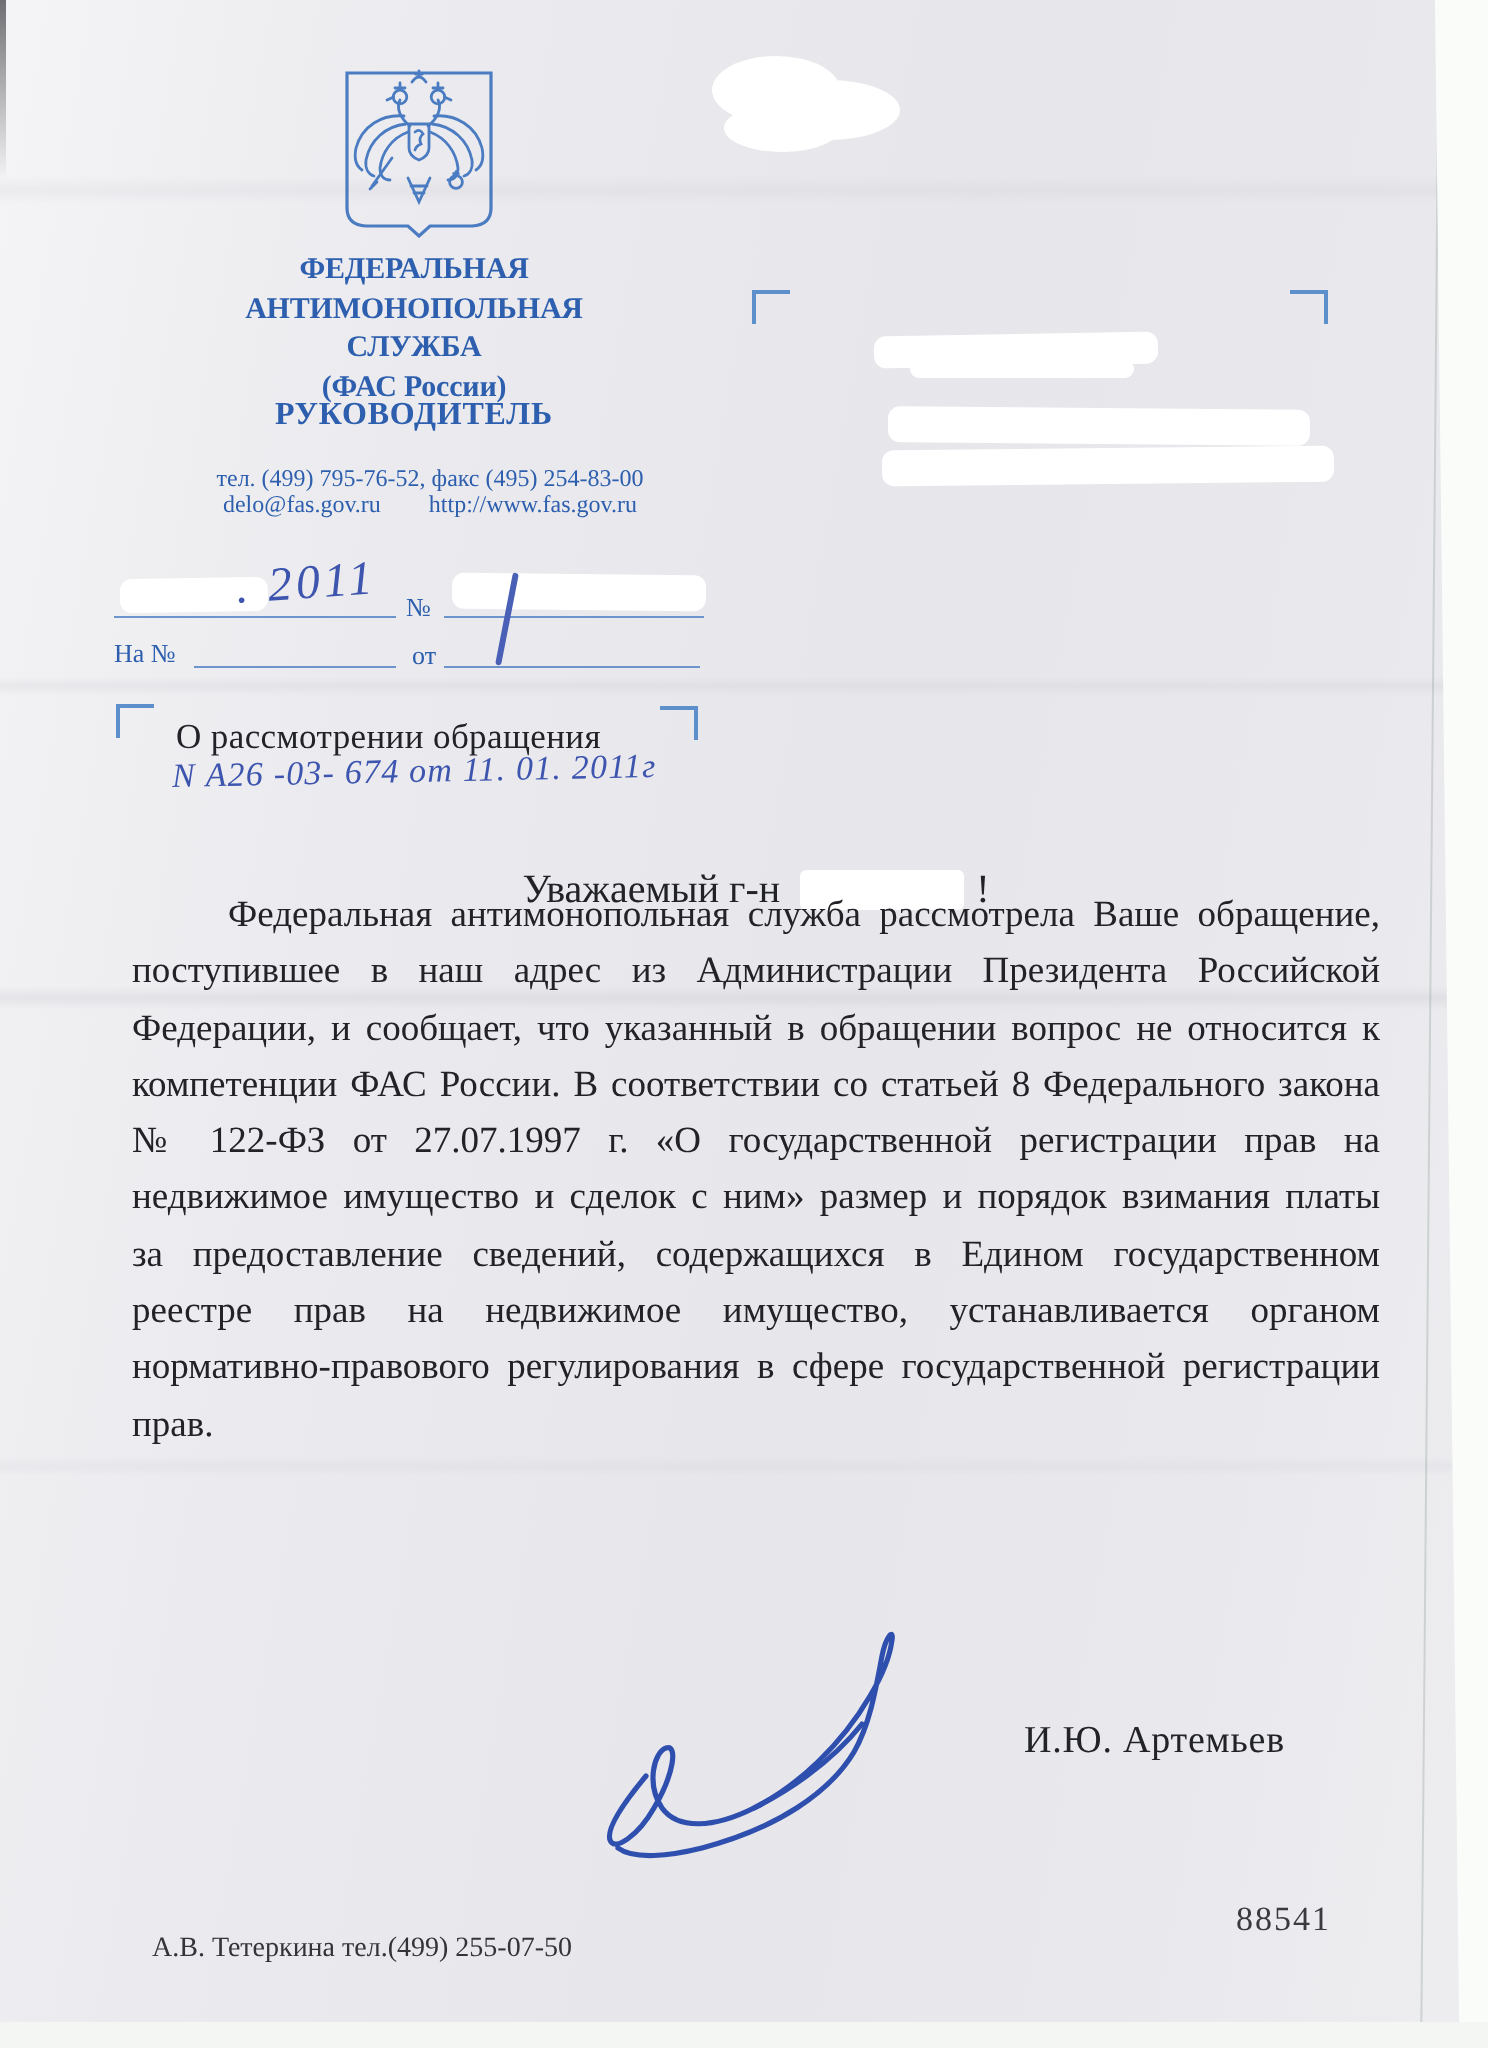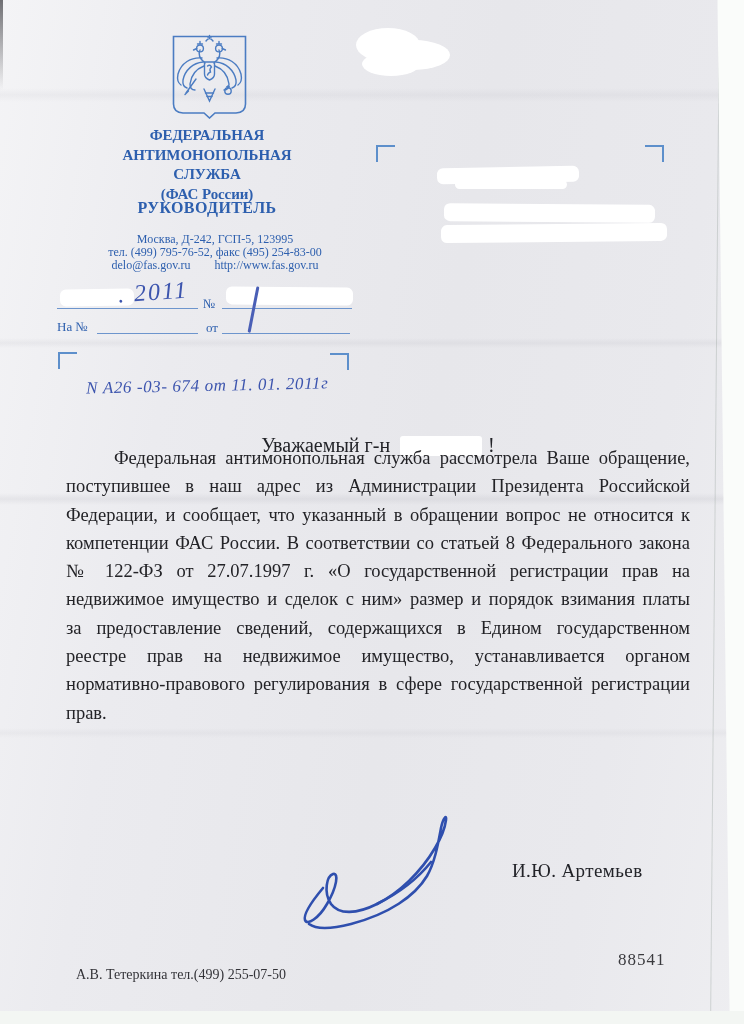--- a/index.html
+++ b/index.html
@@ -110,21 +110,20 @@
   </svg>
 
   <div class="abs org-name">
     <div>ФЕДЕРАЛЬНАЯ</div>
     <div>АНТИМОНОПОЛЬНАЯ</div>
     <div>СЛУЖБА</div>
     <div>(ФАС России)</div>
   </div>
   <div class="abs org-head">РУКОВОДИТЕЛЬ</div>
   <div class="abs addr">
-    <div>Москва, Д-242, ГСП-5, 123995</div>
     <div>тел. (499) 795-76-52, факс (495) 254-83-00</div>
     <div class="addr-row">
       <span>delo@fas.gov.ru</span>
       <span>http://www.fas.gov.ru</span>
     </div>
   </div>
 
   <div class="rule" style="left:57px;top:308px;width:141px;"></div>
   <span class="ref-label" style="left:203px;top:296px;">№</span>
   <div class="rule" style="left:222px;top:308px;width:130px;"></div>
@@ -143,20 +142,21 @@
   <div class="blob" style="left:356px;top:28px;width:64px;height:34px;"></div>
   <div class="blob" style="left:378px;top:40px;width:72px;height:30px;"></div>
   <div class="blob" style="left:362px;top:52px;width:58px;height:24px;"></div>
   <div class="wipe" style="left:437px;top:167px;width:142px;height:16px;transform:rotate(-1deg);"></div>
   <div class="wipe" style="left:455px;top:180px;width:112px;height:9px;"></div>
   <div class="wipe" style="left:444px;top:204px;width:211px;height:18px;transform:rotate(.5deg);"></div>
   <div class="wipe" style="left:441px;top:224px;width:226px;height:18px;transform:rotate(-.6deg);"></div>
 
   <div class="corner cl" style="left:58px;top:352px;"></div>
   <div class="corner cr" style="left:330px;top:353px;"></div>
+  <div class="abs subject-title">О рассмотрении обращения</div>
   <div class="abs hand hand-subject">N А26 -03- 674  от  11. 01. 2011г</div>
 
   <div class="abs salutation">
     <span>Уважаемый г-н</span><span class="redact-inline"></span><span>!</span>
   </div>
 
   <div class="abs para">Федеральная антимонопольная служба рассмотрела Ваше обращение, поступившее в наш адрес из Администрации Президента Российской Федерации, и сообщает, что указанный в обращении вопрос не относится к компетенции ФАС России. В соответствии со статьей 8 Федерального закона № 122-ФЗ от 27.07.1997 г. «О государственной регистрации прав на недвижимое имущество и сделок с ним» размер и порядок взимания платы за предоставление сведений, содержащихся в Едином государственном реестре прав на недвижимое имущество, устанавливается органом нормативно-правового регулирования в сфере государственной регистрации прав.</div>
 
   <svg class="abs sig-svg" width="190" height="130" viewBox="0 0 190 130">
     <g fill="none" stroke="#2f4fae" stroke-width="2.6" stroke-linecap="round">

